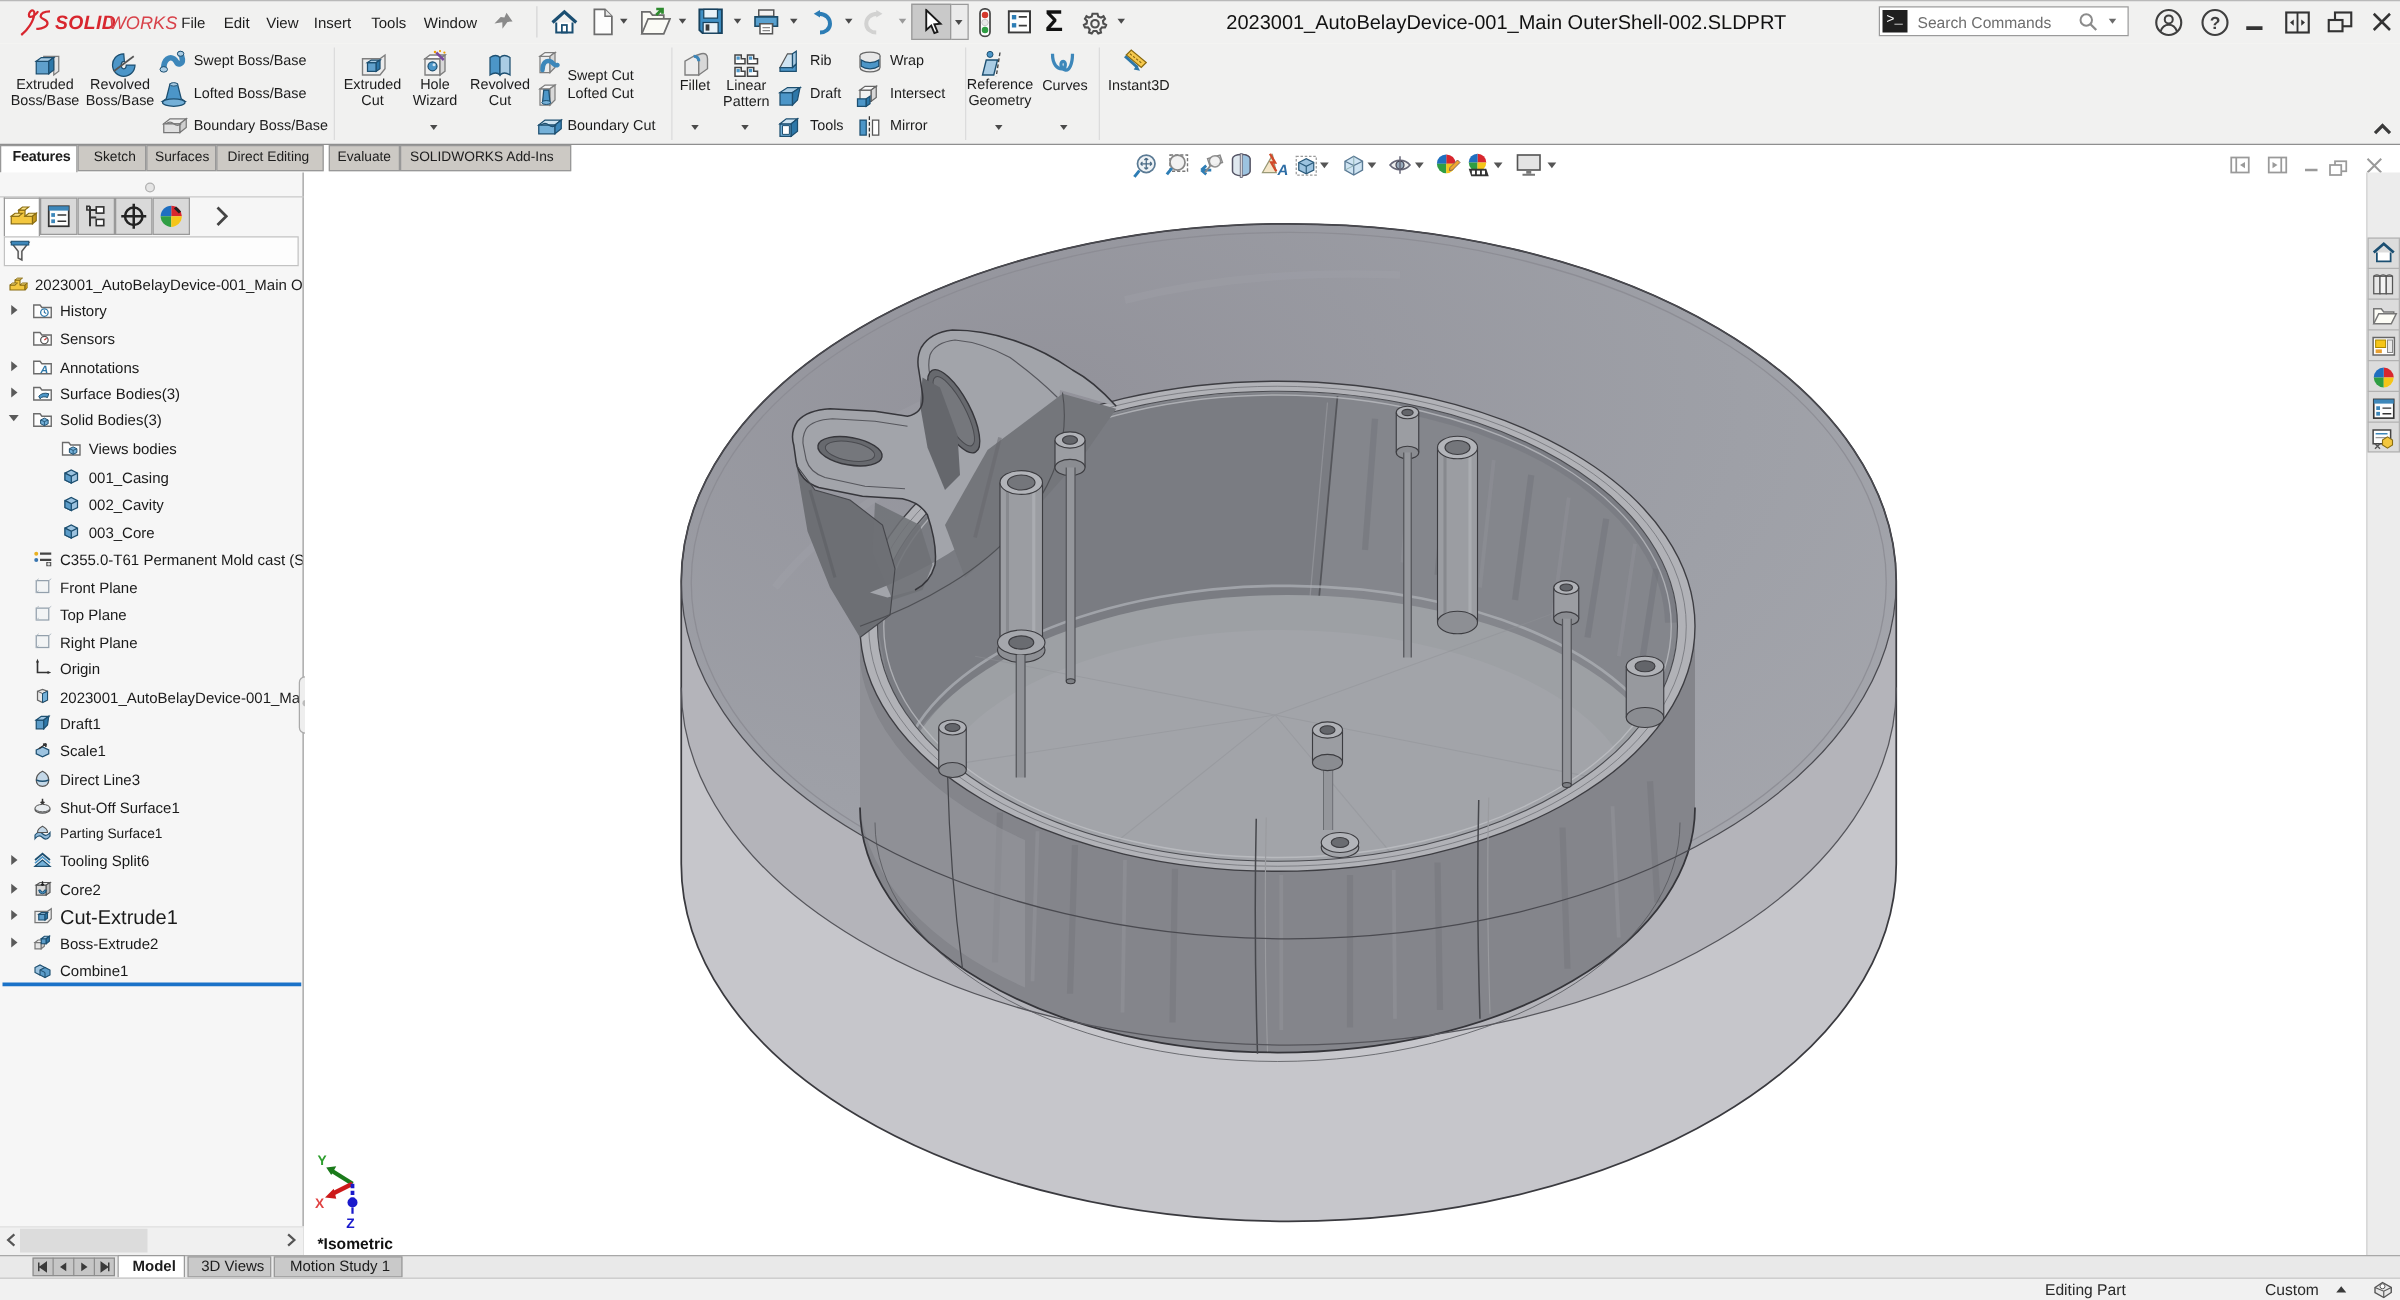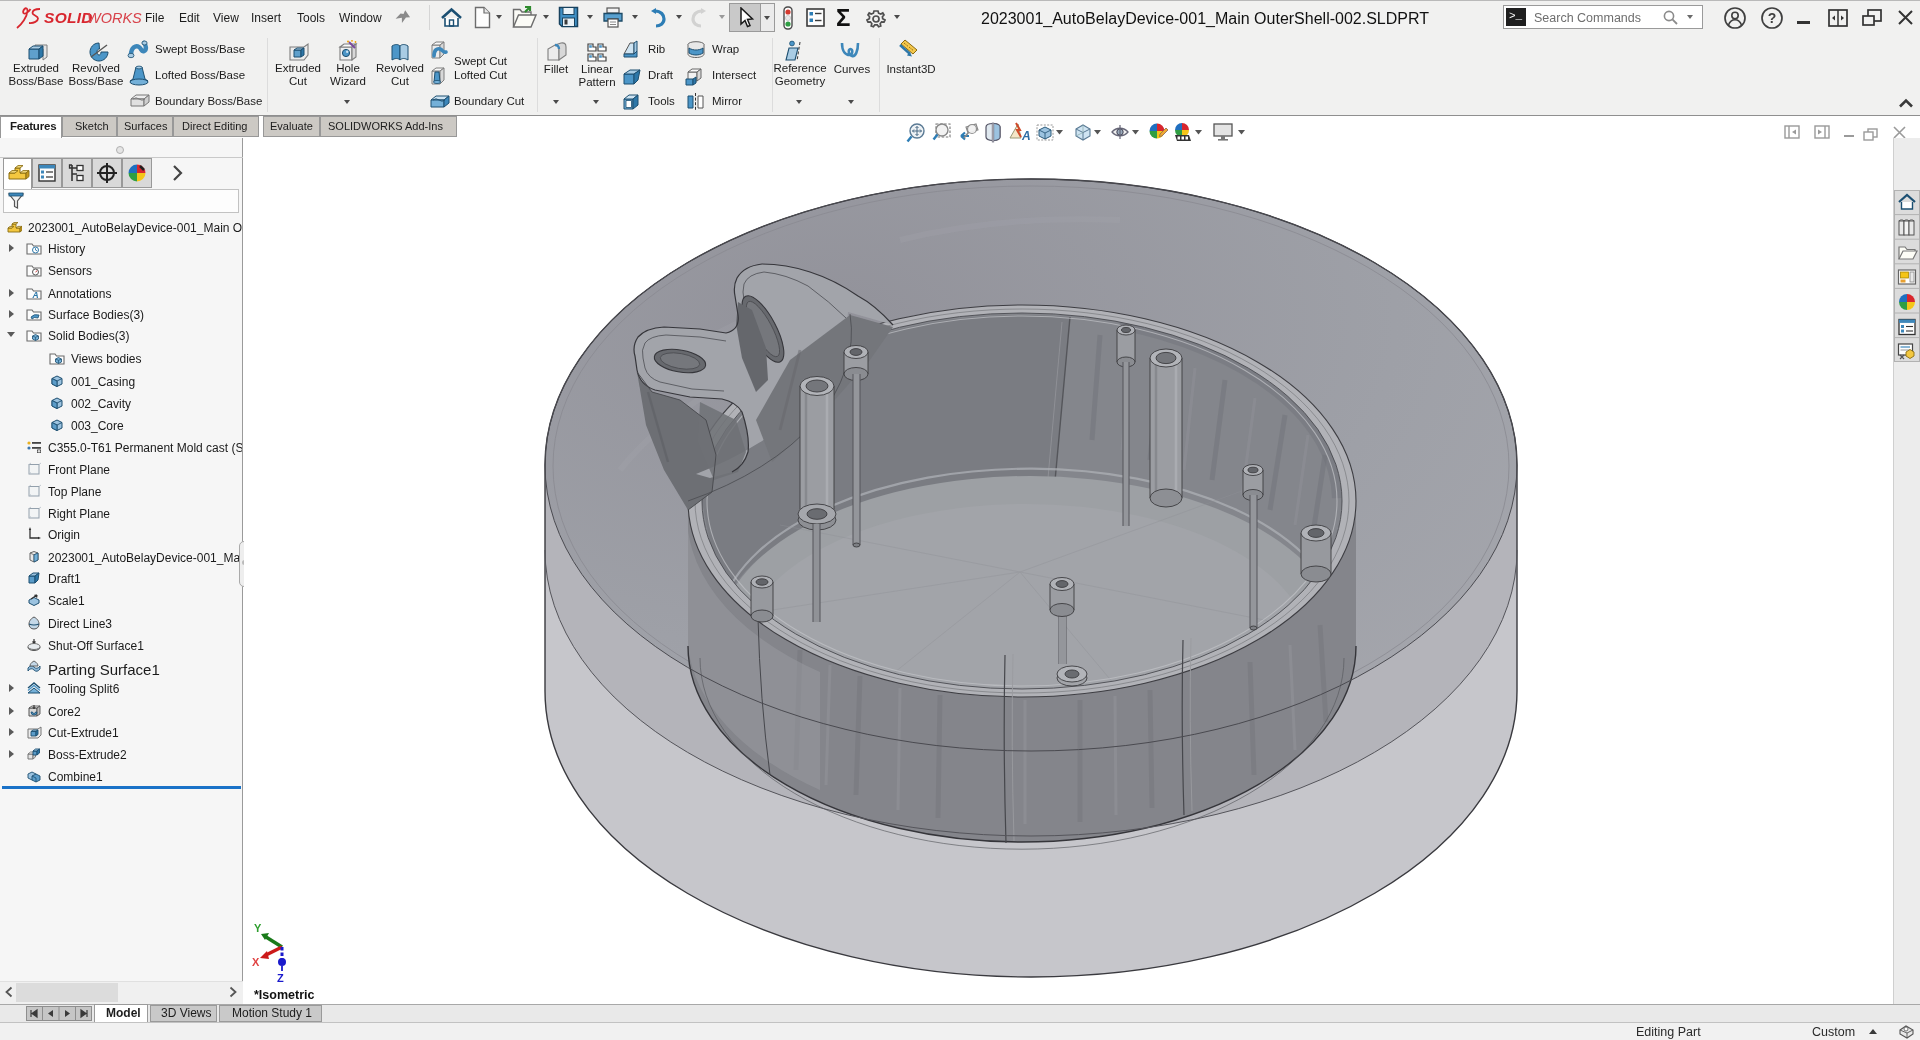--- a/index.html
+++ b/index.html
@@ -549,21 +549,21 @@
       <ellipse cx="8" cy="9.5" rx="6" ry="3" fill="#e8ecef" stroke="#555" stroke-width="0.8"></ellipse>
       <path d="M8 2 L8 6 M8 6 L6.5 4.5 M8 6 L9.5 4.5" stroke="#333" stroke-width="1.2" fill="none"></path>
     </svg>
     <div style="position:absolute;left:48px;top:4.5px;font-size:12px;white-space:nowrap">Shut-Off Surface1</div>
   </div>
 <div class="abs" style="left:0;top:656px;width:242px;height:22px;overflow:hidden">
     <svg width="16" height="16" viewBox="0 0 16 16" style="position:absolute;top:3px;left:26px">
       <path d="M2 9 Q5 5 8 8 Q11 11 14 7 L14 10 Q11 14 8 11 Q5 8 2 12 Z" fill="#8fb8d8" stroke="#1d4f70" stroke-width="0.9"></path>
       <path d="M8 2 C5 3.5 4 5.5 4 7 L12 7 C12 5.5 11 3.5 8 2 Z" fill="#c4d8e8" stroke="#555" stroke-width="0.9"></path>
     </svg>
-    <div style="position:absolute;left:48px;top:4.5px;font-size:15px;white-space:nowrap">Parting Surface1</div>
+    <div style="position:absolute;left:48px;top:4.5px;font-size:11px;white-space:nowrap">Parting Surface1</div>
   </div>
 <div class="abs" style="left:0;top:677px;width:242px;height:22px;overflow:hidden">
     <div style="position:absolute;left:9px;top:6.5px;width:0;height:0;border-top:4.5px solid transparent;border-bottom:4.5px solid transparent;border-left:5.5px solid #5a5a5a"></div>
     <svg width="16" height="16" viewBox="0 0 16 16" style="position:absolute;top:3px;left:26px">
       <path d="M2 13 L8 8 L14 13 Z" fill="#74b0d8" stroke="#1d4f70" stroke-width="1"></path>
       <path d="M2 8 L8 3 L14 8" fill="none" stroke="#1d4f70" stroke-width="1.4"></path>
       <path d="M2 10.5 L8 5.5 L14 10.5" fill="none" stroke="#4c96c8" stroke-width="1.4"></path>
     </svg>
     <div style="position:absolute;left:48px;top:4.5px;font-size:12px;white-space:nowrap">Tooling Split6</div>
   </div>
@@ -579,21 +579,21 @@
     <div style="position:absolute;left:48px;top:4.5px;font-size:12px;white-space:nowrap">Core2</div>
   </div>
 <div class="abs" style="left:0;top:721px;width:242px;height:22px;overflow:hidden">
     <div style="position:absolute;left:9px;top:6.5px;width:0;height:0;border-top:4.5px solid transparent;border-bottom:4.5px solid transparent;border-left:5.5px solid #5a5a5a"></div>
     <svg width="16" height="16" viewBox="0 0 16 16" style="position:absolute;top:3px;left:26px">
       <path d="M2 5 L12 5 L15 3 L15 11 L12 14 L2 14 Z" fill="#ececec" stroke="#777" stroke-width="1"></path>
       <path d="M5 7.5 L10 7.5 L10 12 L5 12 Z" fill="#5b9cc9" stroke="#1d4f70" stroke-width="0.9"></path>
       <path d="M5 7.5 L7 6 L12 6 L10 7.5 Z" fill="#9cc3e0" stroke="#1d4f70" stroke-width="0.9"></path>
       <path d="M10 7.5 L12 6 L12 10.5 L10 12 Z" fill="#2d77a8" stroke="#1d4f70" stroke-width="0.9"></path>
     </svg>
-    <div style="position:absolute;left:48px;top:4.5px;font-size:12px;white-space:nowrap">Cut-Extrude1</div>
+    <div style="position:absolute;left:48px;top:4.5px;font-size:16px;white-space:nowrap">Cut-Extrude1</div>
   </div>
 <div class="abs" style="left:0;top:743px;width:242px;height:22px;overflow:hidden">
     <div style="position:absolute;left:9px;top:6.5px;width:0;height:0;border-top:4.5px solid transparent;border-bottom:4.5px solid transparent;border-left:5.5px solid #5a5a5a"></div>
     <svg width="16" height="16" viewBox="0 0 16 16" style="position:absolute;top:3px;left:26px">
       <path d="M2 8 L7 8 L7 13 L2 13 Z" fill="#e4e4e4" stroke="#777" stroke-width="1"></path>
       <path d="M2 8 L4.5 6 L9.5 6 L7 8 Z" fill="#f2f2f2" stroke="#777" stroke-width="0.9"></path>
       <path d="M7 8 L9.5 6 L9.5 11 L7 13 Z" fill="#cfcfcf" stroke="#777" stroke-width="0.9"></path>
       <path d="M7 5 L11 5 L11 9 L7 9 Z" fill="#5b9cc9" stroke="#1d4f70" stroke-width="0.9"></path>
       <path d="M7 5 L9.5 3 L13.5 3 L11 5 Z" fill="#9cc3e0" stroke="#1d4f70" stroke-width="0.9"></path>
       <path d="M11 5 L13.5 3 L13.5 7 L11 9 Z" fill="#2d77a8" stroke="#1d4f70" stroke-width="0.9"></path>

